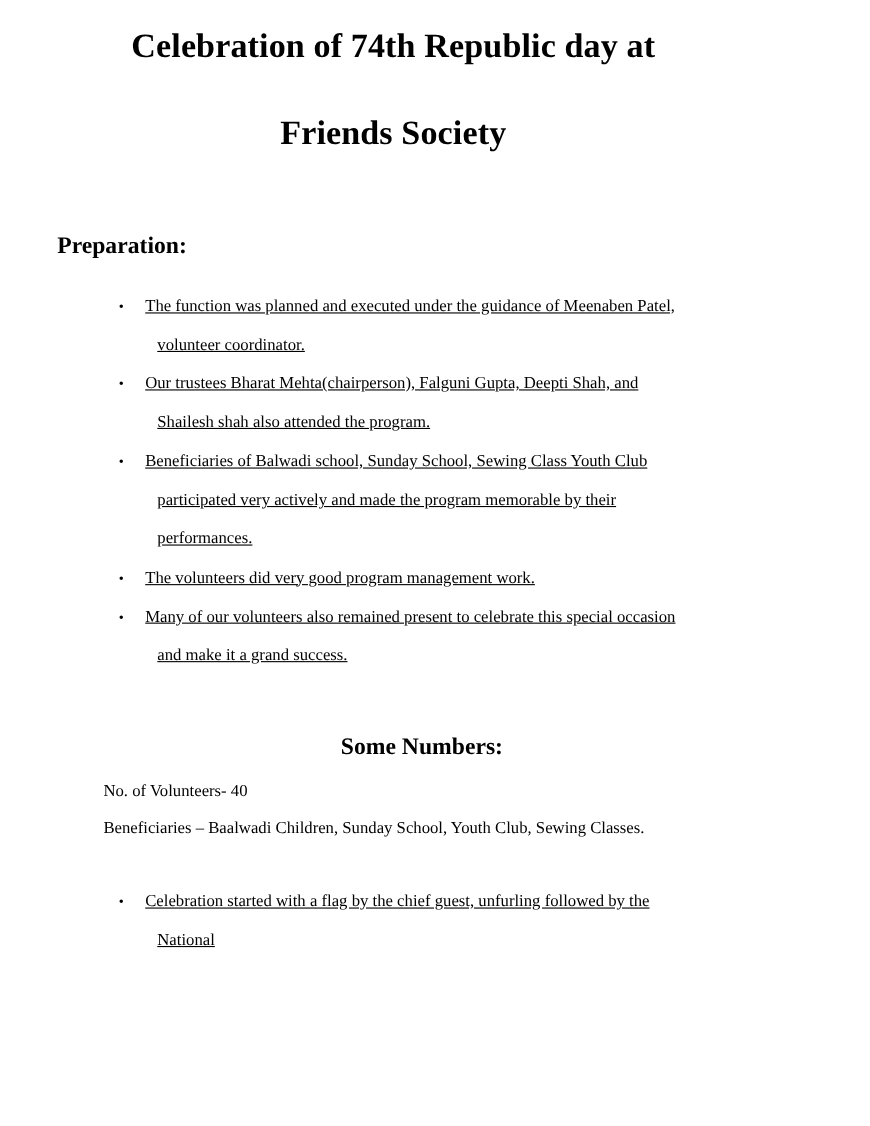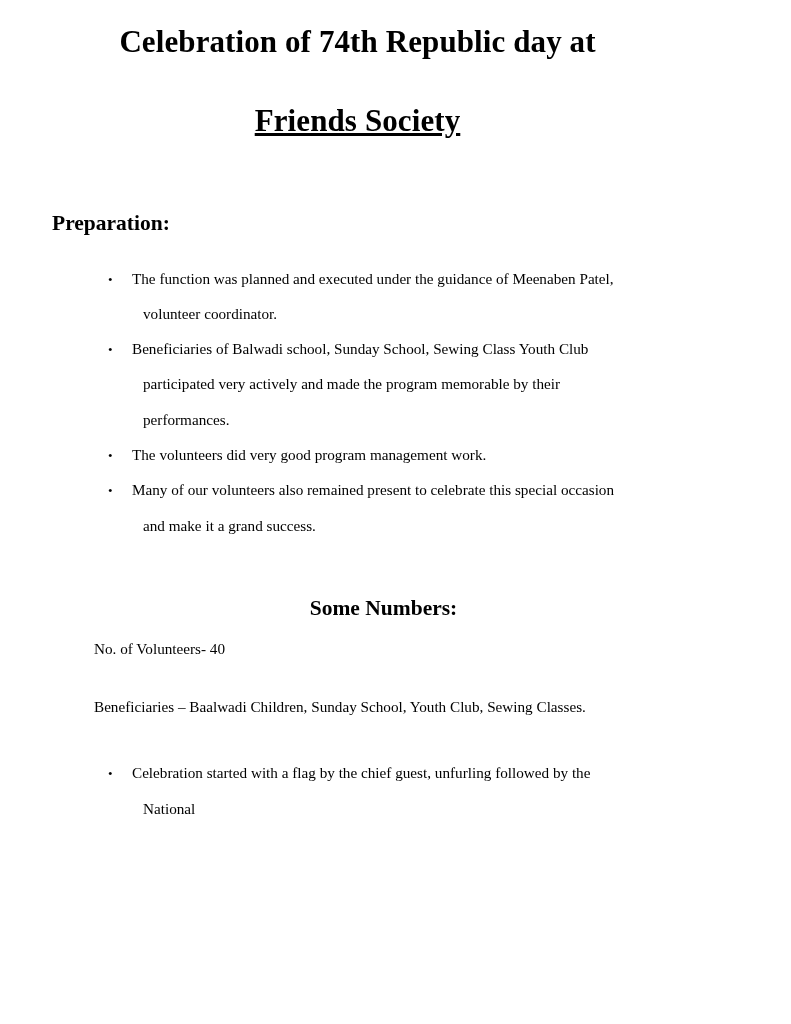--- a/index.html
+++ b/index.html
@@ -30,21 +30,20 @@
     font-weight: bold;
     font-size: 31px;
     line-height: 1.0;
     letter-spacing: 0.1px;
   }
   .title-line-1 {
     padding-top: 26px;
   }
   .title-line-2 {
     padding-top: 48px;
-    text-decoration: underline;
   }
 
   
   .section-heading {
     font-weight: bold;
     font-size: 21.5px;
     margin-left: 52px;
     line-height: 1.1;
   }
   #heading-preparation { margin-top: 76px; }
@@ -58,20 +57,21 @@
     line-height: 2.42;
     text-align: left;
   }
   #para-intro { margin-top: 18px; }
 
   
   ul.bullet-list {
     list-style: none;
     margin: 0;
     padding: 0;
+    text-decoration: underline;
   }
   ul.bullet-list li {
     position: relative;
     font-size: 15.2px;
     line-height: 2.32;
     margin-left: 143px;
     margin-right: 88px;
     text-indent: -12px;
     padding-left: 0;
   }
@@ -88,37 +88,38 @@
 
   
   .numbers-block { margin-top: 14px; }
   .num-line {
     font-size: 15.2px;
     margin-left: 94px;
     margin-right: 90px;
     line-height: 1.42;
   }
   .num-gap-top { }
-  .num-gap-top-lg { margin-top: 36px; }
+  .num-gap-top-lg { margin-top: 12px; }
 </style>
 </head>
 <body>
 
 <div class="page">
 
   <div class="doc-title">
     <div class="title-line-1">Celebration of 74th Republic day at</div>
     <div class="title-line-2">Friends Society</div>
   </div>
 
   <h2 class="section-heading" id="heading-preparation">Preparation:</h2>
 
 
   <ul class="bullet-list" id="list-preparation">
     <li>The function was planned and executed under the guidance of Meenaben Patel, volunteer coordinator.</li>
+    <li>Our trustees Bharat Mehta(chairperson), Falguni Gupta, Deepti Shah, and Shailesh shah also attended the program.</li>
     <li>Beneficiaries of Balwadi school, Sunday School, Sewing Class Youth Club participated very actively and made the program memorable by their performances.</li>
     <li>The volunteers did very good program management work.</li>
     <li>Many of our volunteers also remained present to celebrate this special occasion and make it a grand success.</li>
   </ul>
 
   <h2 class="section-heading" id="heading-numbers">Some Numbers:</h2>
 
   <div class="numbers-block">
     <div class="num-line num-gap-top">No. of Volunteers- 40</div>
     <div class="num-line num-gap-top-lg">Beneficiaries – Baalwadi Children, Sunday School, Youth Club, Sewing Classes.</div>

